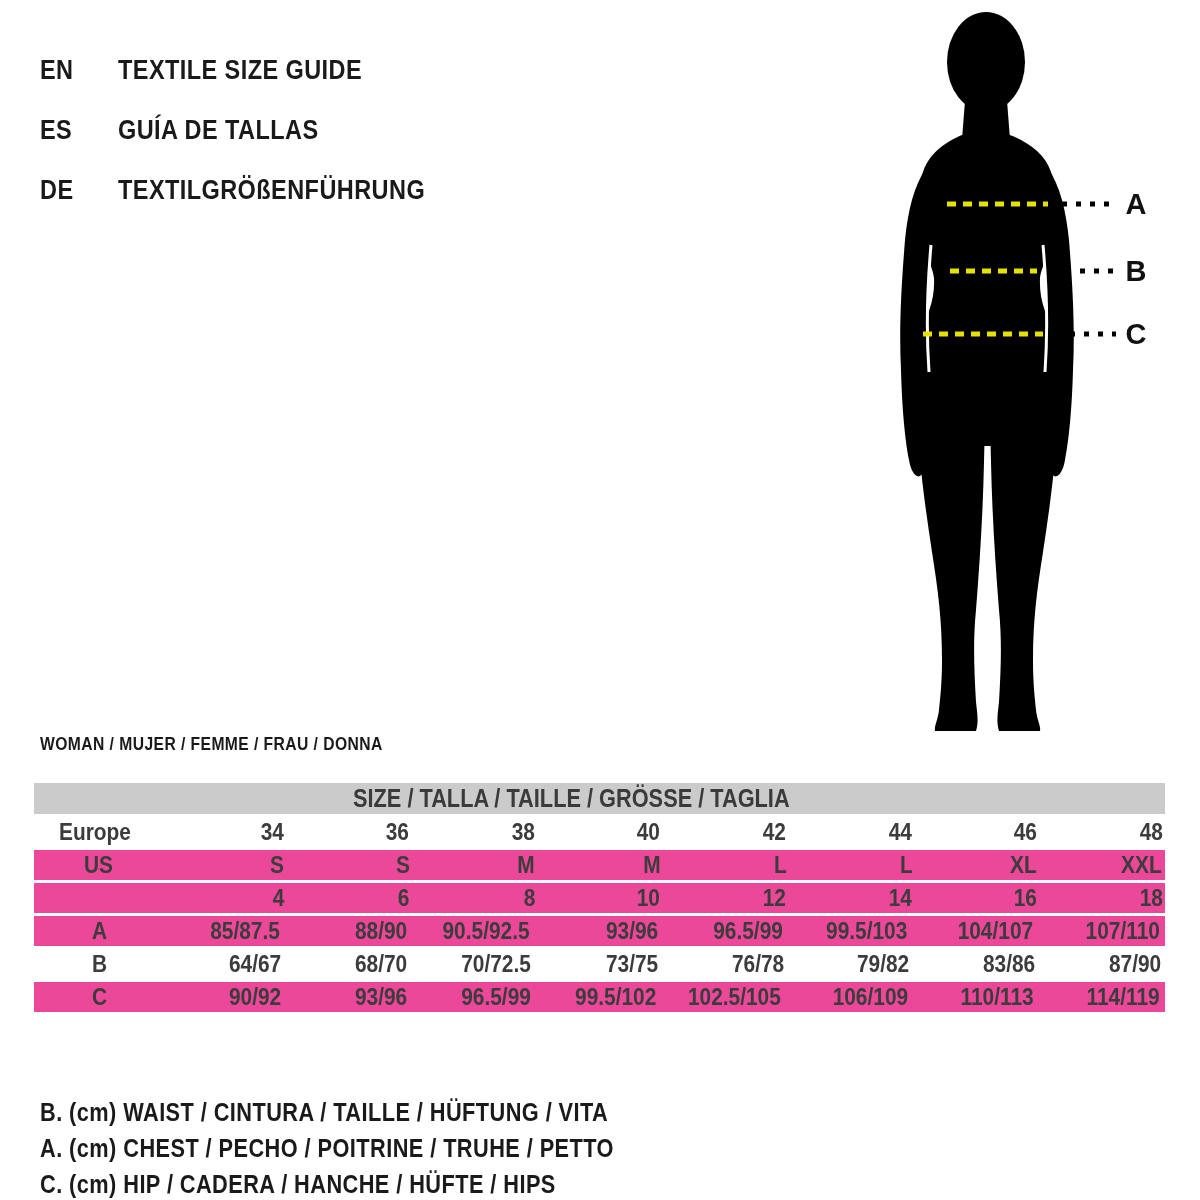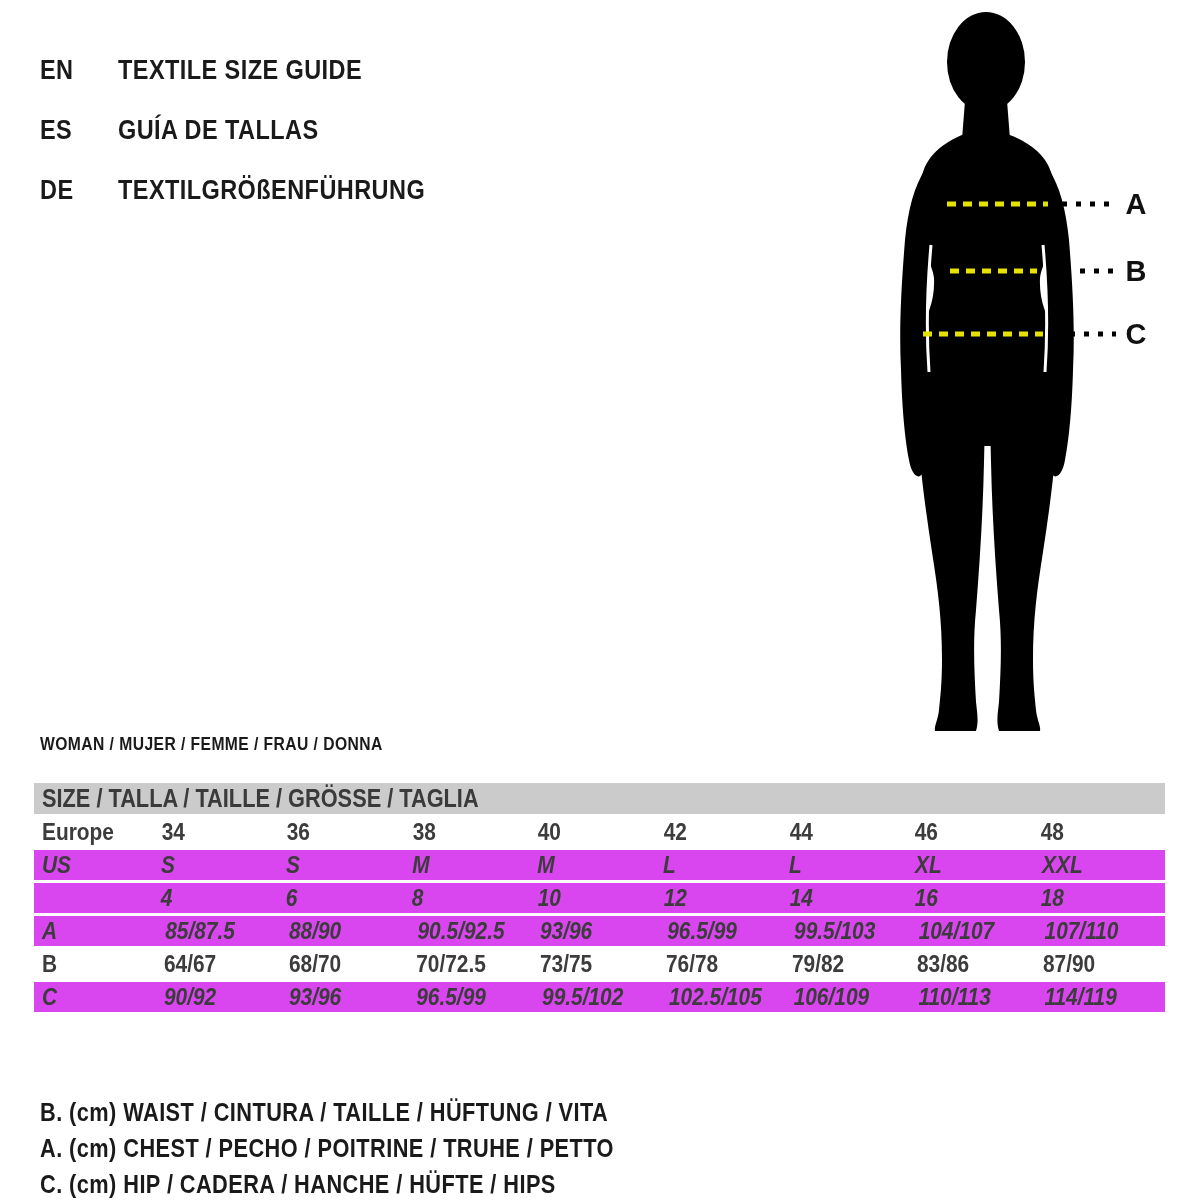--- a/index.html
+++ b/index.html
@@ -20,24 +20,24 @@
   .marker-b{left:228px;top:255px;}
   .marker-c{left:228px;top:318px;}
 
   
   .section-title{position:absolute;left:40px;top:734px;font-size:18px;letter-spacing:0.5px;}
 
   
   .size-table{position:absolute;left:34px;top:783px;width:1131px;border-collapse:collapse;
               table-layout:fixed;font-size:24px;color:#3c3c3c;}
   .size-table td{height:30px;padding:0;border-bottom:3px solid #ffffff;vertical-align:middle;}
-  .size-table td.lbl{width:158px;text-align:left;padding-left:8px;}
-  .size-table td.cell{text-align:left;}
+  .size-table td.lbl{width:158px;text-align:center;padding-left:8px;}
+  .size-table td.cell{text-align:right;}
   .size-table td.cell .cond{transform-origin:50% 50%;}
-  .size-table tr.shaded td{background:#d946ef;font-style:italic;}
+  .size-table tr.shaded td{background:#ec4899;}
   .size-table tr.head td{background:#cbcbcb;color:#3a3a3a;font-size:25px;height:31px;}
 
   
   .legend{position:absolute;left:40px;top:1094px;}
   .legend-row{height:36px;line-height:36px;font-size:25px;letter-spacing:0.5px;}
 </style>
 </head>
 <body>
 
 <div class="lang-block">

